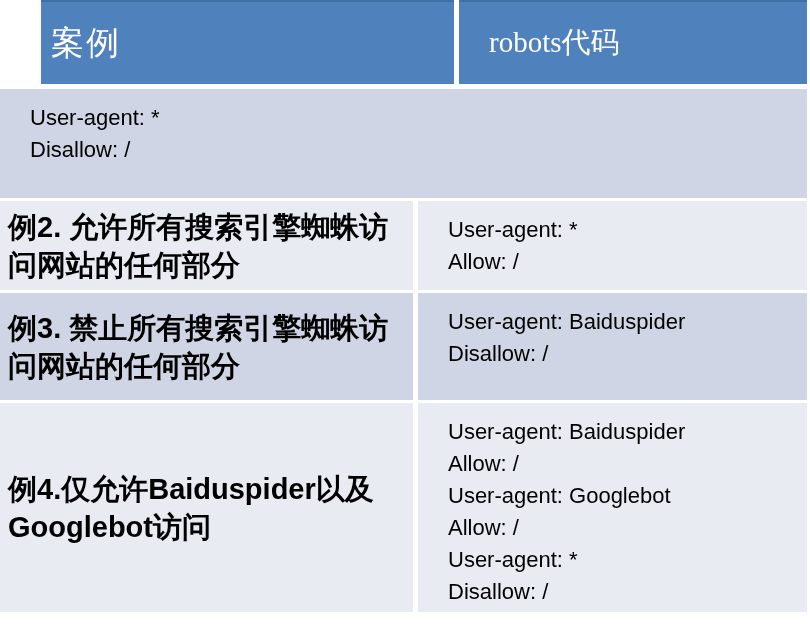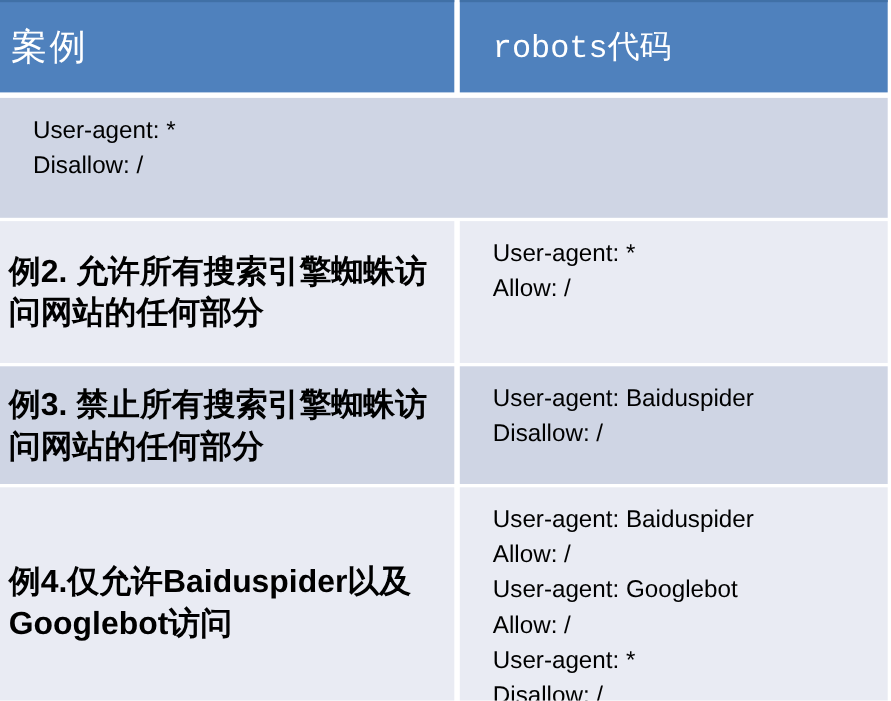--- a/index.html
+++ b/index.html
@@ -22,46 +22,46 @@
   .row {
     display: flex;
     gap: 5px;
   }
 
   .cell { overflow: hidden; }
   .cell-left  { width: 413px; flex: none; }
   .cell-right { flex: 1; }
 
   
-  .header-row { height: 84px; margin-bottom: 5px; }
+  .header-row { height: 84px; margin-bottom: 5px; margin-left: 41px; }
   .header-row .cell {
     background: var(--header-bg, #4F81BD);
     border-top: 2px solid var(--header-top, #4070A6);
     color: var(--header-text, #ffffff);
     display: flex;
     align-items: center;
   }
   .header-case {
     font-size: 33px;
     padding-left: 10px;
     letter-spacing: 2px;
   }
   .header-code {
-    font-family: Liberation Mono, monospace;
+    font-family: Liberation Serif, serif;
     font-size: 29px;
     padding-left: 30px;
   }
 
   
   .body-row { margin-bottom: 3px; }
   .body-row:last-child { margin-bottom: 0; }
   #rows .body-row:nth-child(odd)  .cell { background: var(--row-dark, #CFD5E4); }
   #rows .body-row:nth-child(even) .cell { background: var(--row-light, #E9EBF3); }
   #rows .body-row:nth-child(1) { height: 109px; }
-  #rows .body-row:nth-child(2) { height: 129px; }
+  #rows .body-row:nth-child(2) { height: 89px; }
   #rows .body-row:nth-child(3) { height: 107px; }
   #rows .body-row:nth-child(4) { height: 209px; }
 
   .case-cell {
     display: flex;
     align-items: center;
     font-weight: bold;
     font-size: 29px;
     line-height: 38px;
     color: var(--body-text, #000000);

